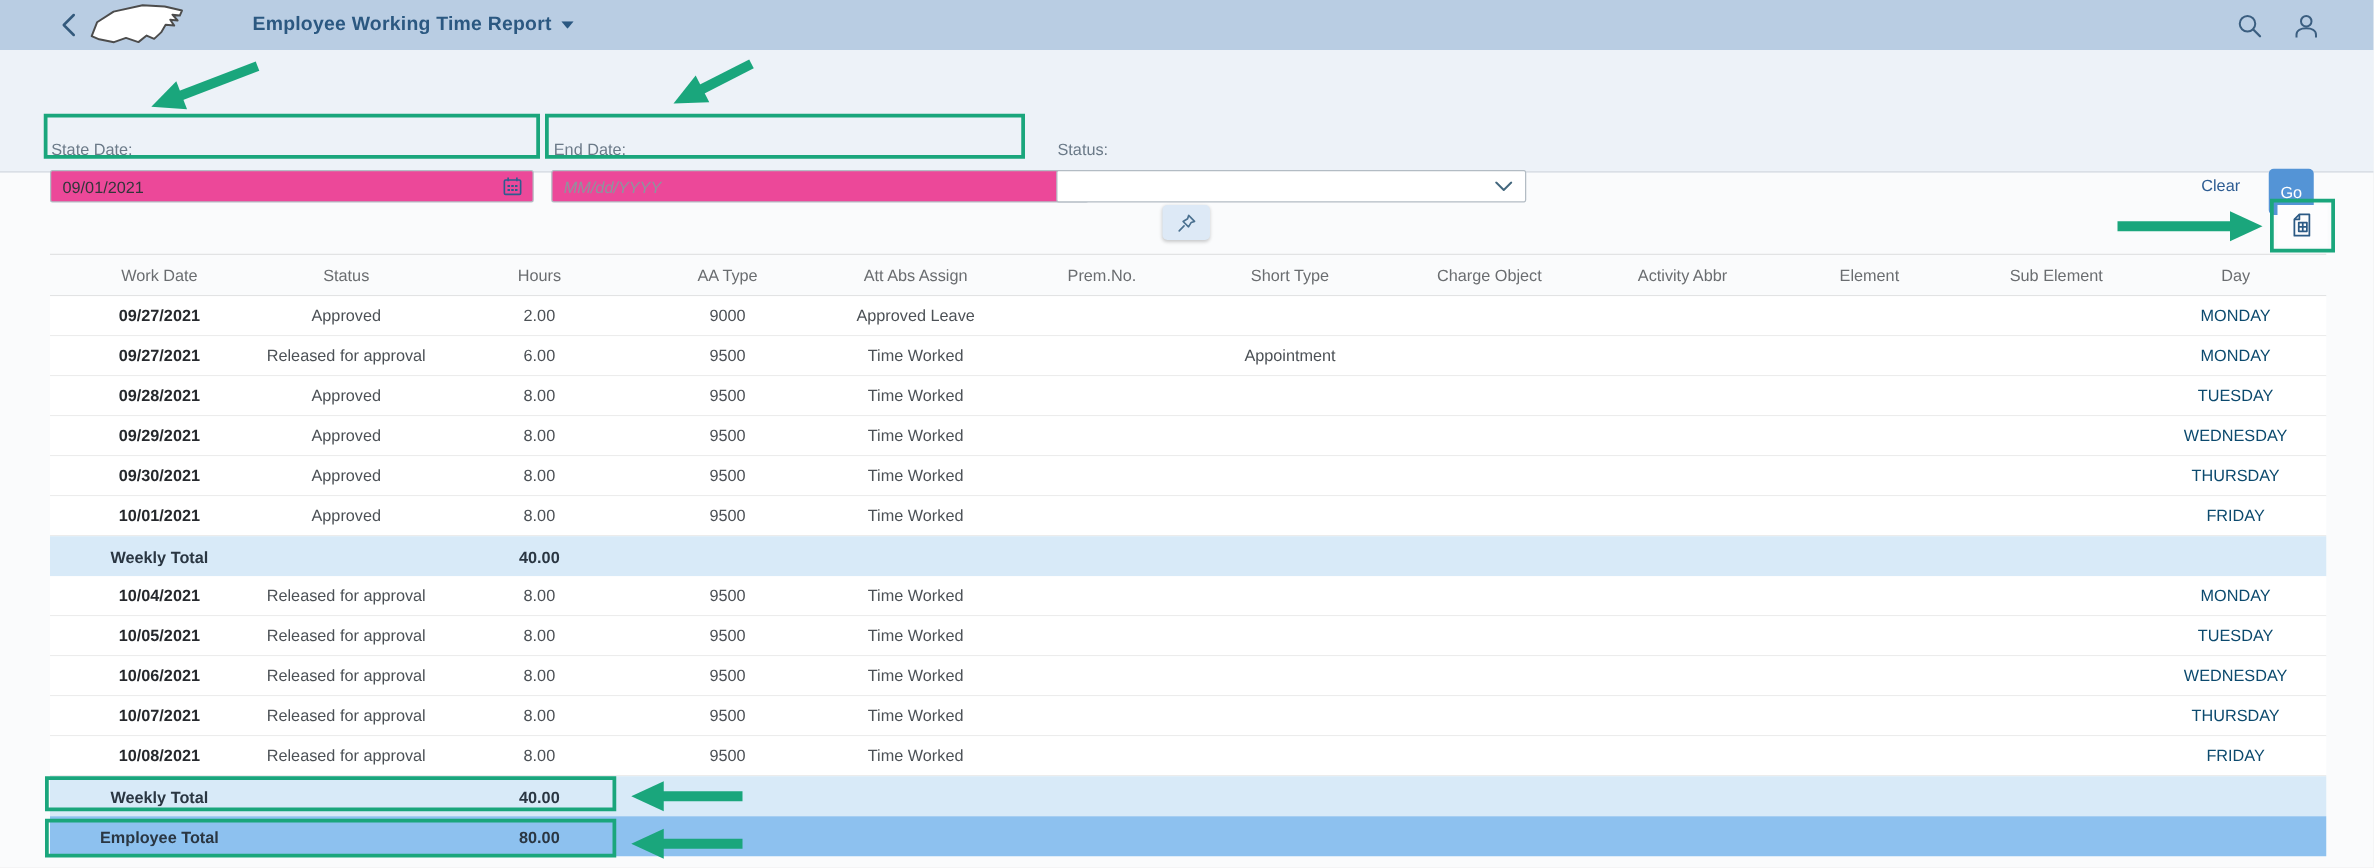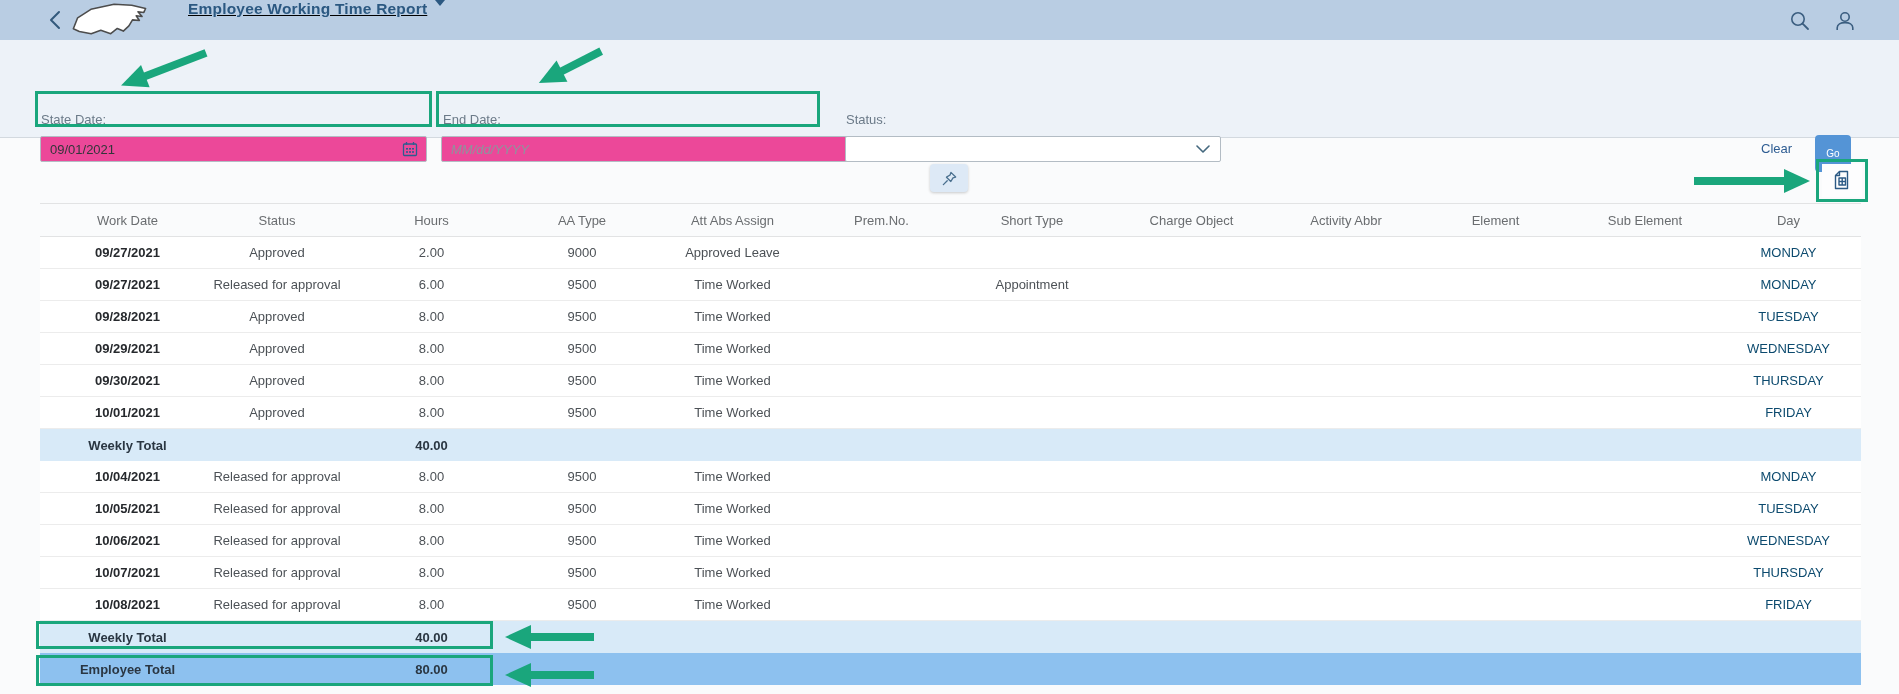--- a/index.html
+++ b/index.html
@@ -4,41 +4,41 @@
 <style>
   * { box-sizing: border-box; }
   html,body { margin:0; padding:0; }
   body { font-family:"Liberation Sans", sans-serif; background:#e9e9e9; }
   .screen { position:relative; width:1899px; height:694px; background:#fafbfc; overflow:hidden; }
 
   
   .app-header { position:absolute; left:0; top:0; width:100%; height:40px; background:#b9cde3; }
   .back-btn { position:absolute; left:42px; top:0; width:24px; height:40px; display:flex; align-items:center; justify-content:center; cursor:pointer; }
   .nc-logo { position:absolute; left:70px; top:0px; width:82px; height:40px; }
-  .page-title { position:absolute; left:188px; top:0; height:40px; display:flex; align-items:flex-start; gap:8px; cursor:pointer;text-decoration:underline; }
+  .page-title { position:absolute; left:202px; top:0; height:40px; display:flex; align-items:center; gap:8px; cursor:pointer; }
   .page-title .ttl { font-size:15.5px; font-weight:bold; color:#2b5881; letter-spacing:.2px; }
   .hdr-icon { position:absolute; top:10px; width:22px; height:22px; cursor:pointer; }
   .hdr-search { left:1789px; }
   .hdr-person { left:1834px; }
 
   
   .filter-bar { position:absolute; left:0; top:40px; width:100%; height:98px; background:#edf2f8; border-bottom:1px solid #d3d9df; }
   .f-label { position:absolute; font-size:13px; color:#6b7a88; }
   .lbl-start { left:41px; top:72px; }
   .lbl-end { left:443px; top:72px; }
   .lbl-status { left:846px; top:72px; }
   .f-input { position:absolute; top:96px; height:26px; background:#ec4899; border:1px solid #b3bcc4; border-radius:2px; display:flex; align-items:center; padding:0 7px 0 9px; }
   .inp-start { left:40px; width:387px; }
   .inp-end { left:441px; width:430px; }
   .f-input input { border:none; outline:none; flex:1; font-size:13px; color:#32363a; font-family:"Liberation Sans",sans-serif; background:transparent; padding:0; }
   .f-input input::placeholder { font-style:italic; color:#8d959d; }
   .cal-btn { width:18px; height:18px; display:flex; align-items:center; justify-content:center; cursor:pointer; }
   .f-select { position:absolute; left:845px; top:96px; width:376px; height:26px; background:#fff; border:1px solid #b3bcc4; border-radius:2px; display:flex; align-items:center; justify-content:flex-end; padding:0 10px; cursor:pointer; }
   .clear-link { position:absolute; left:1761px; top:101px; font-size:13px; color:#2d5c92; cursor:pointer; }
-  .go-btn { position:absolute; left:1815px; top:95px; width:36px; height:37px; background:#5494d6; border-radius:4px; color:#fff; font-size:10px; display:flex; align-items:center; justify-content:center; cursor:pointer; }
+  .go-btn { position:absolute; left:1815px; top:95px; width:36px; height:37px; background:#5494d6; border-radius:4px; color:#fff; font-size:13px; display:flex; align-items:center; justify-content:center; cursor:pointer; }
   .pin-btn { position:absolute; left:930px; top:124px; width:38px; height:28px; background:#dde9f6; border-radius:4px; box-shadow:0 1px 3px rgba(0,0,0,.2); display:flex; align-items:center; justify-content:center; cursor:pointer; z-index:3; }
 
   
   .export-btn { position:absolute; left:1822px; top:164px; width:40px; height:33px; display:flex; align-items:center; justify-content:center; cursor:pointer; background:#fdfdfe; }
 
   
   .wt-table { position:absolute; left:40px; top:203px; width:1821px; font-size:13px; }
   .trow { display:grid; grid-template-columns:163px 154px 155px 146px 155px 143px 158px 161px 148px 151px 148px 139px; align-items:center;text-align:center; }
   .thead-row { height:34px; border-top:1px solid #e2e3e4; border-bottom:1px solid #e2e3e4; color:#6a6d70; background:#fafbfc; }
   .cell { padding-right:6px; white-space:nowrap; overflow:hidden; }

